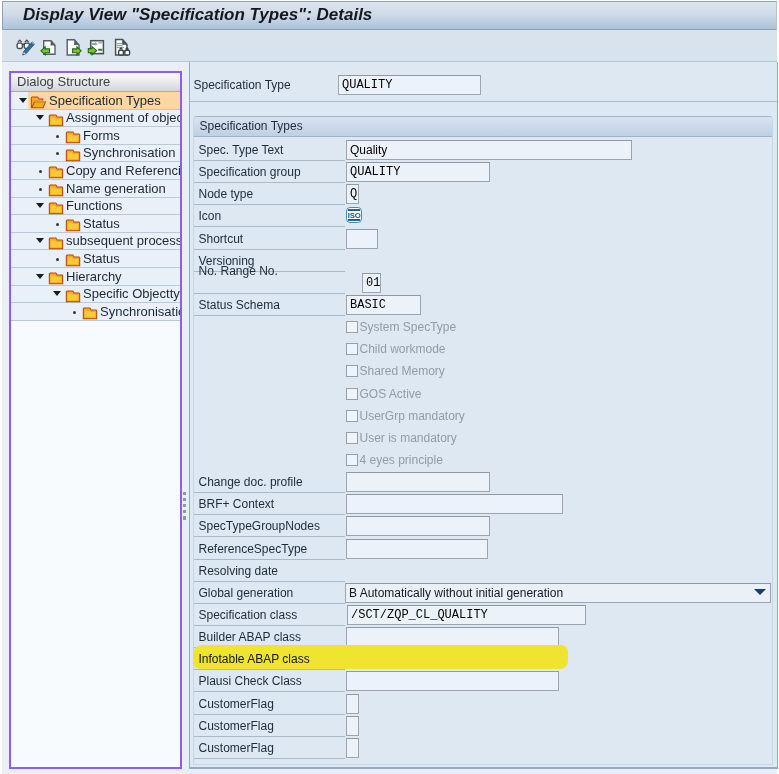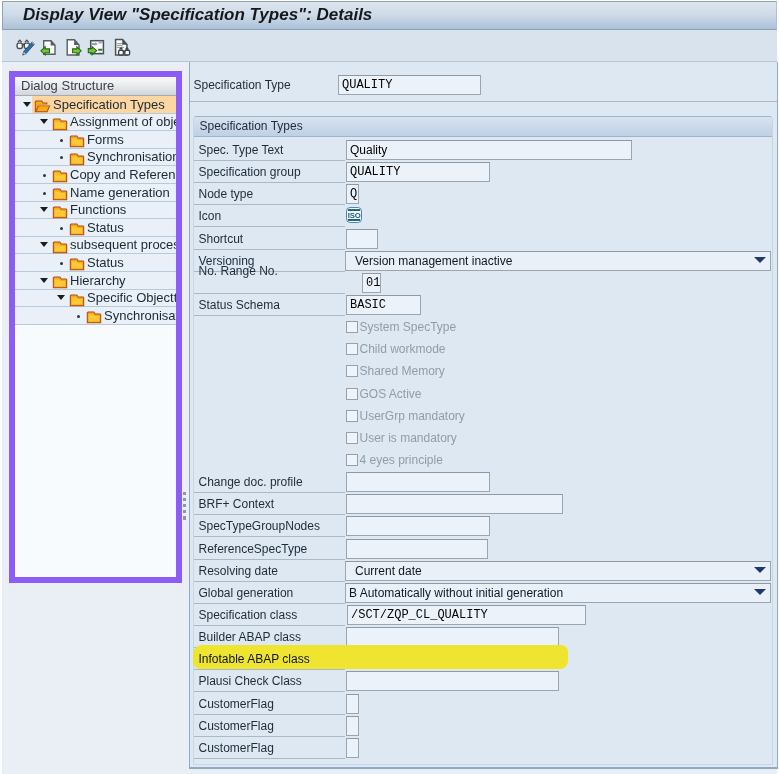--- a/index.html
+++ b/index.html
@@ -22,22 +22,22 @@
   position:absolute; left:2px; top:30px; width:775px; height:32px;
   background:#d8e3ed; border-bottom:1px solid #b6c8d7;
 }
 .toolbar svg { position:absolute; top:7px; }
 
 
 .screen { position:absolute; left:2px; top:62px; width:775px; height:712px; background:#e9eff5; }
 
 
 .tree {
-  position:absolute; left:7px; top:9px; width:173px; height:512px;
-  background:#f8fbfd; border:6px solid #8b5cf6; overflow:hidden;
+  position:absolute; left:7px; top:9px; width:173px; height:698px;
+  background:#f8fbfd; border:2px solid #8b5cf6; overflow:hidden;
 }
 .thead {
   position:absolute; left:0; top:0; width:100%; height:19px;
   background:linear-gradient(to bottom,#f9fafb 0%, #e8eaed 50%, #d2d6da 100%);
   border-bottom:1px solid #a6abb1;
   font-size:13px; color:#38424b; line-height:18px; padding-left:6px;
 }
 .trows { position:absolute; left:0; top:19px; width:100%; }
 .trow { position:absolute; left:0; width:100%; height:17.6px; background:#e9f0f8; border-bottom:1px solid #b7c9dc; }
 .trow .selbg { position:absolute; top:0; right:0; bottom:0; background:#fcd7a1; }
@@ -331,24 +331,20 @@
 <rect x="0.5" y="0.5" width="15" height="15" rx="3.6" fill="#ffffff" stroke="#3d7ba1" stroke-width="0.9"></rect>
 <rect x="1.9" y="2.1" width="12.2" height="1.9" fill="#0f5e8c"></rect>
 <rect x="1.9" y="12" width="12.2" height="1.9" fill="#0f5e8c"></rect>
 <text x="8.1" y="10.7" font-family="Liberation Sans, sans-serif" font-size="7.8" font-weight="bold" fill="#0f5e8c" text-anchor="middle" letter-spacing="-0.2">ISO</text>
 </svg>
 <div class="lab" style="top:166.6px">Shortcut</div>
 <div class="lln" style="top:186.6px"></div>
 <div class="inp sans" style="top:166.6px;left:156px;width:32px"></div>
 <div class="lab" style="top:188.7px">Versioning</div>
 <div class="lln" style="top:208.7px"></div>
-<div class="drop" style="top:188.7px">
-            <span>Version management inactive</span>
-            <i></i>
-          </div>
 <div class="lab" style="top:199px">No. Range No.</div>
 <div class="lln" style="top:230.8px"></div>
 <div class="inp mono" style="top:210.8px;left:172px;width:19px">01</div>
 <div class="lab" style="top:233.0px">Status Schema</div>
 <div class="lln" style="top:253.0px"></div>
 <div class="inp mono" style="top:233.0px;left:156px;width:75px">BASIC</div>
 <div class="cb" style="top:259.1px"></div>
 <div class="cblab" style="top:255.1px">System SpecType</div>
 <div class="cb" style="top:281.3px"></div>
 <div class="cblab" style="top:277.3px">Child workmode</div>
@@ -369,24 +365,20 @@
 <div class="lln" style="top:452.2px"></div>
 <div class="inp sans" style="top:432.2px;left:156px;width:217px"></div>
 <div class="lab" style="top:454.4px">SpecTypeGroupNodes</div>
 <div class="lln" style="top:474.4px"></div>
 <div class="inp sans" style="top:454.4px;left:156px;width:144px"></div>
 <div class="lab" style="top:476.5px">ReferenceSpecType</div>
 <div class="lln" style="top:496.5px"></div>
 <div class="inp sans" style="top:476.5px;left:156px;width:142px"></div>
 <div class="lab" style="top:498.7px">Resolving date</div>
 <div class="lln" style="top:518.7px"></div>
-<div class="drop" style="top:498.7px">
-            <span>Current date</span>
-            <i></i>
-          </div>
 <div class="lab" style="top:520.8px">Global generation</div>
 <div class="lln" style="top:540.8px"></div>
 <div class="drop" style="top:520.8px">
             <span style="left:3px">B Automatically without initial generation</span>
             <i></i>
           </div>
 <div class="lab" style="top:542.9px">Specification class</div>
 <div class="lln" style="top:562.9px"></div>
 <div class="inp mono" style="top:542.9px;left:157px;width:239px">/SCT/ZQP_CL_QUALITY</div>
 <div class="lab" style="top:565.1px">Builder ABAP class</div>

